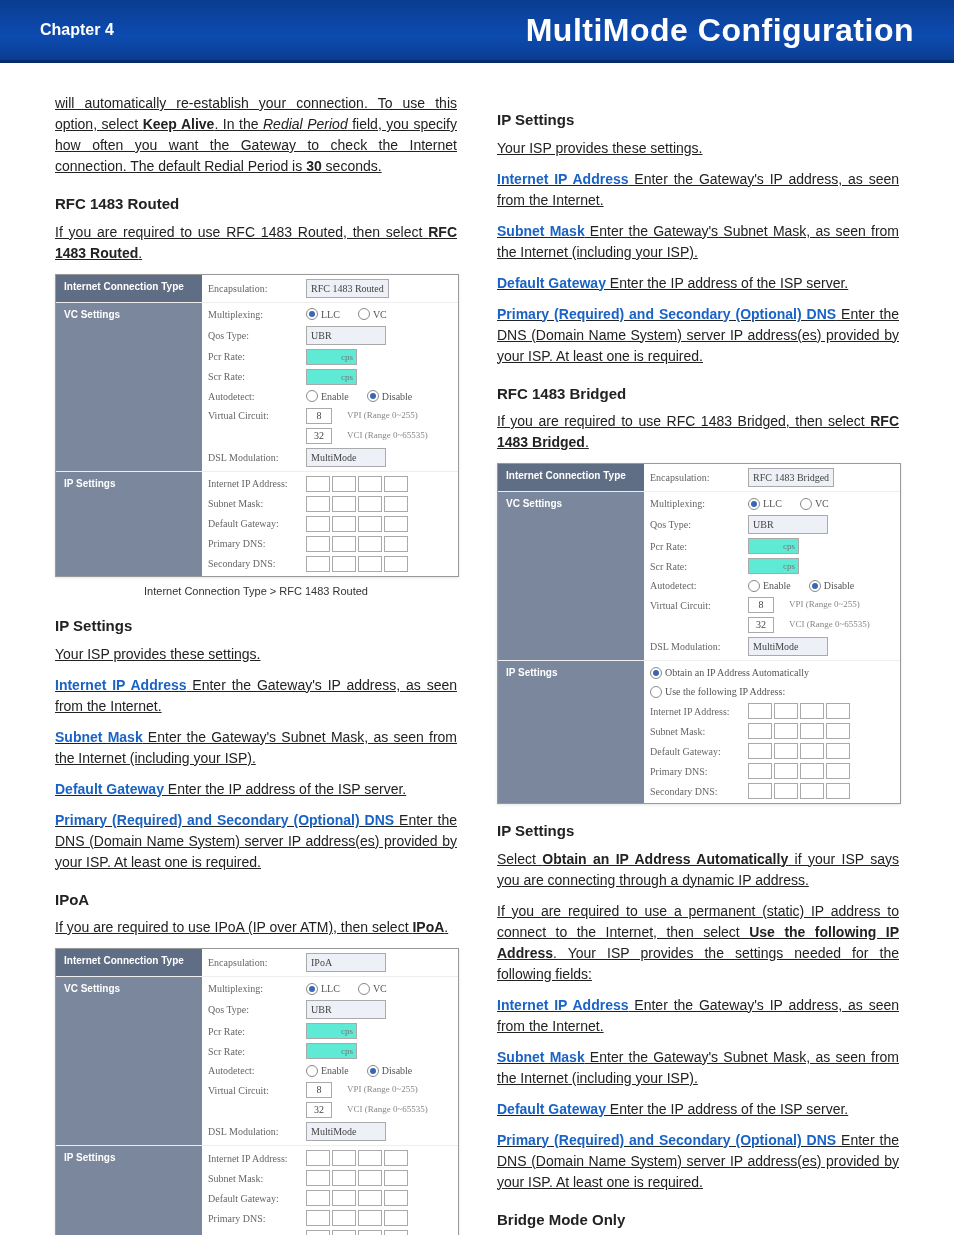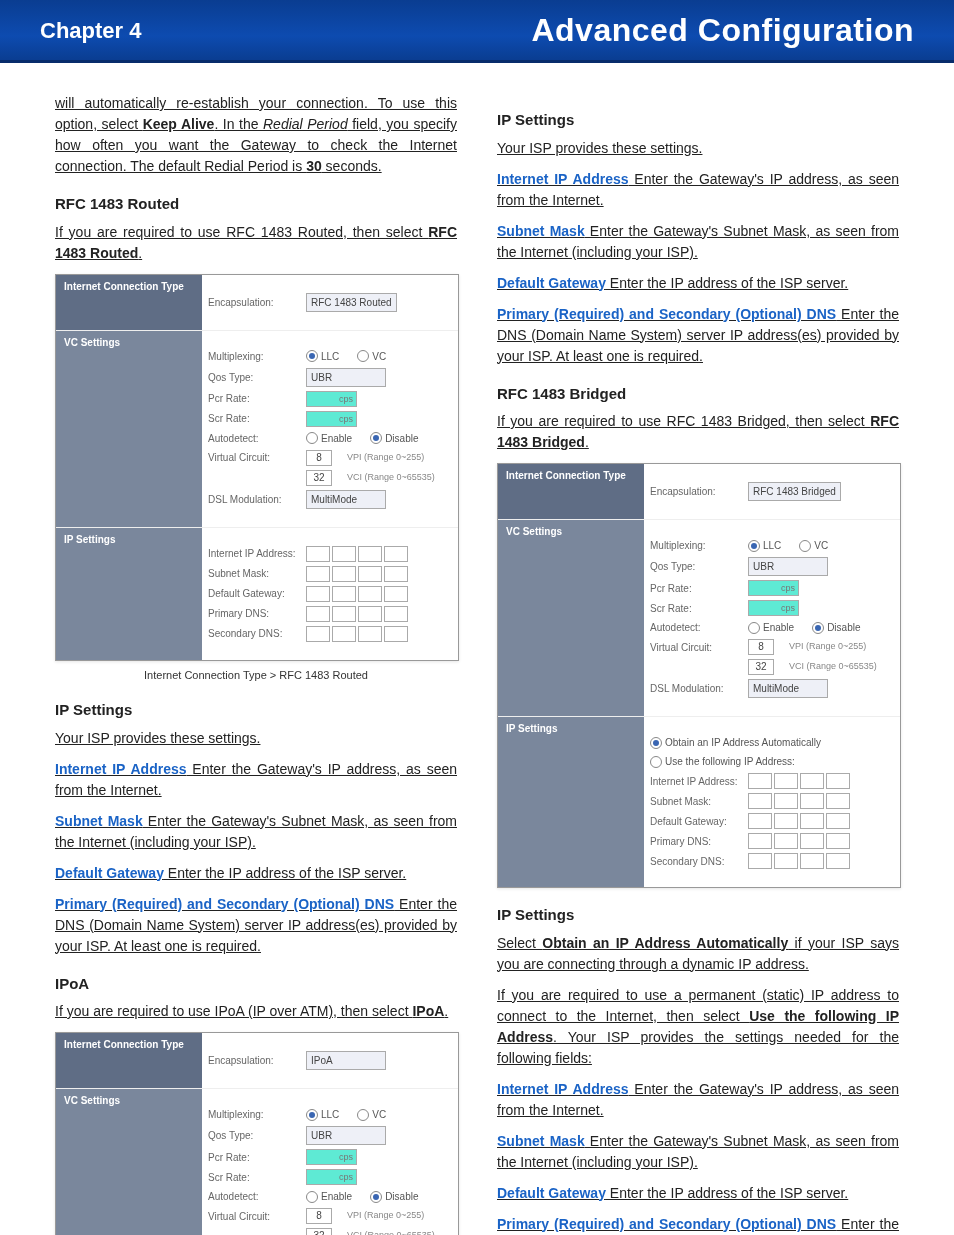--- a/index.html
+++ b/index.html
@@ -1,51 +1,51 @@
 <!DOCTYPE html>
 <html><head>
 <meta charset="utf-8">
 <style>
   body{margin:0;background:#fff;font-family:"Segoe UI",Arial,sans-serif;color:#222;font-size:14px;line-height:1.5;}
   .page{width:954px;margin:0 auto;position:relative;}
   .hdr{height:60px;background:linear-gradient(#0a3d91,#0d4bb0 60%,#0a3d91);display:flex;align-items:center;padding:0 40px;color:#fff;border-bottom:3px solid #072c6b;}
-  .hdr .chapter{font-weight:bold;font-size:22px;}
+  .hdr .chapter{font-weight:bold;font-size:16px;}
   .hdr .title{margin-left:auto;font-weight:800;font-size:32px;font-family:"Arial Narrow",Arial,sans-serif;letter-spacing:.5px;}
   .cols{display:flex;gap:40px;padding:30px 55px 20px;}
   .col{flex:1;min-width:0;}
   .body-text{text-align:justify;margin:0 0 10px;text-decoration:underline;}
   .h3{font-weight:bold;font-size:15px;margin:16px 0 6px;color:#222;}
   .term{color:#1a63c6;font-weight:bold;}
   b.inline{font-weight:bold;}
   .caption{font-size:11px;text-align:center;color:#333;margin:6px 0 14px;}
   .shot{border:1px solid #999;background:#fff;padding:0;font-size:10px;color:#444;width:100%;box-shadow:0 1px 3px rgba(0,0,0,.1);}
   .srow{display:flex;border-top:1px solid #eee;}
   .srow:first-child{border-top:none;}
   .sside{width:130px;background:#5f6d85;color:#fff;padding:4px 8px;font-size:10px;font-weight:bold;}
   .sside.sub{background:#7a879c;}
-  .sbody{flex:1;padding:16px 6px;}
+  .sbody{flex:1;padding:2px 6px;font-family:Liberation Serif, serif;}
   .frow{display:flex;align-items:center;gap:8px;padding:2px 0;}
   .flab{width:90px;color:#666;font-size:10px;}
   .sel{border:1px solid #aaa;background:#eef0f7;font-size:10px;padding:1px 4px;min-width:70px;display:inline-block;}
   .radio{display:inline-flex;align-items:center;gap:3px;font-size:10px;color:#555;margin-right:10px;}
   .radio .dot{width:10px;height:10px;border:1px solid #888;border-radius:50%;display:inline-block;position:relative;}
   .radio.checked .dot::after{content:"";position:absolute;inset:2px;background:#3a66b2;border-radius:50%;}
   .tinyin{border:1px solid #aaa;background:#fff;width:24px;height:14px;display:inline-block;font-size:10px;text-align:center;line-height:14px;}
   .ipbox{display:inline-flex;gap:2px;}
   .ipbox .oc{border:1px solid #aaa;background:#fff;width:22px;height:14px;}
   .hint{color:#888;font-size:9px;margin-left:7px;text-align:right;}
   .rate{border:1px solid #aaa;background:#5eead4;width:46px;height:14px;display:inline-block;font-size:9px;text-align:right;padding-right:3px;line-height:14px;color:#777;}
 </style>
 </head>
 <body>
 
 <div class="page">
   <div class="hdr">
     <span class="chapter">Chapter 4</span>
-    <span class="title">Advanced Configuration</span>
+    <span class="title">MultiMode Configuration</span>
   </div>
 
   <div class="cols">
 
     <div class="col">
       <p class="body-text">
         <span>will automatically re-establish your connection. To use this option, select </span><b class="inline">Keep Alive</b><span>. In the </span><i>Redial Period</i><span> field, you specify how often you want the Gateway to check the Internet connection. The default Redial Period is </span><b class="inline">30</b><span> seconds.</span>
       </p>
 
       <div class="h3">RFC 1483 Routed</div>

